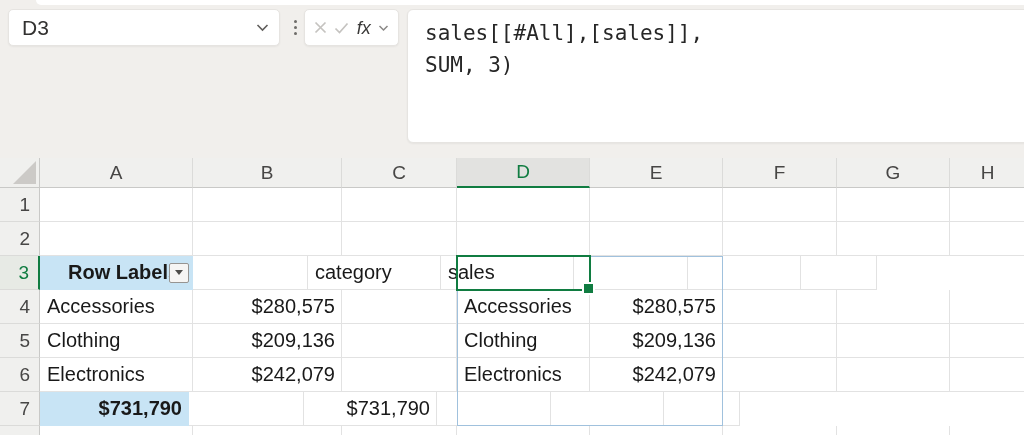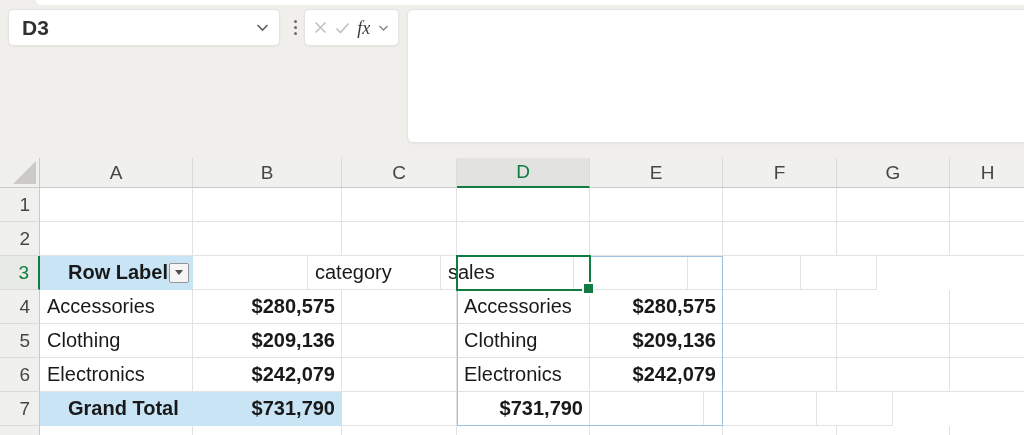--- a/index.html
+++ b/index.html
@@ -13,33 +13,33 @@
     position:absolute; left:36px; right:0; top:0; height:5px;
     background:#ffffff; border-radius:0 0 0 8px;
   }
   .name-box {
     position:absolute; left:8px; top:9px; width:272px; height:37px;
     background:#fff; border:1px solid #e6e4e1; border-radius:5px;
     box-shadow:0 1px 2px rgba(0,0,0,.05);
     display:flex; align-items:center; padding:0 10px 0 13px;
     font-size:21px; color:#323130;
   }
-  .name-box .nb-value { flex:1;font-weight:bold; }
+  .name-box .nb-value { flex:1; }
   .kebab {
     position:absolute; left:289px; top:9px; width:12px; height:37px;
     display:flex; flex-direction:column; align-items:center; justify-content:center; gap:3px;
   }
   .kebab i { width:3px; height:3px; border-radius:50%; background:#6e6c69; }
   .fx-group {
     position:absolute; left:304px; top:9px; width:95px; height:37px;
     background:#fff; border:1px solid #e6e4e1; border-radius:5px;
     box-shadow:0 1px 2px rgba(0,0,0,.05);
     display:flex; align-items:center; justify-content:space-between; padding:0 9px;
   }
-  .fx-label { font-family:Liberation Serif, serif; font-style:italic; font-size:18px; color:#3a3938; line-height:1; }
+  .fx-label { font-family:Liberation Sans, sans-serif; font-style:italic; font-size:18px; color:#3a3938; line-height:1; }
   .formula-bar {
     position:absolute; left:407px; right:-8px; top:9px; height:134px;
     background:#fff; border:1px solid #e6e4e1; border-radius:6px;
     box-shadow:0 1px 2px rgba(0,0,0,.05);
     padding:7px 10px 0 17px;
     font-family:"DejaVu Sans Mono", monospace; font-size:21px; line-height:32px; color:#262626;
   }
   .formula-bar div { white-space:pre; }
   
   .grid {
@@ -65,21 +65,21 @@
     font-size:19px; color:#474645;
   }
   .rh.sel { background:#e7eae5; color:#107c41; border-right:2px solid #107c41; }
   .rh.stub { height:9px; border-bottom:none; }
   .cell {
     height:34px; border-right:1px solid #e2e2e2; border-bottom:1px solid #e2e2e2;
     display:flex; align-items:center; padding:0 6px 0 7px;
     font-size:20px; color:#191919; white-space:nowrap; overflow:hidden; position:relative;
   }
   .cell.stub { height:9px; border-bottom:none; }
-  .cell.num { justify-content:flex-end;font-weight:bold; }
+  .cell.num { justify-content:flex-end; }
   .cell.bold { font-weight:bold; }
   .cell.blue { background:#c8e4f5; border-right-color:#c8e4f5; border-bottom-color:#c8e4f5;padding-left:28px; }
   .filter-btn {
     position:absolute; right:3px; top:50%; transform:translateY(-50%);
     width:20px; height:20px; background:#f6f5f4; border:1px solid #969492; border-radius:2px;
     display:flex; align-items:center; justify-content:center;
   }
   .filter-btn .arr { width:0; height:0; border-left:4px solid transparent; border-right:4px solid transparent; border-top:5px solid #4e4d4b; }
   
   .spill-border {
@@ -131,20 +131,22 @@
     </span>
     <span class="fx-label">fx</span>
     <span>
       <svg width="11" height="8" viewBox="0 0 11 8">
           <polyline points="1.5,2 5.5,6 9.5,2" fill="none" stroke="#8a8886" stroke-width="1.5"></polyline>
         </svg>
     </span>
   </div>
 
   <div class="formula-bar">
+    <div>sales[[#All],[sales]],</div>
+    <div>SUM, 3)</div>
   </div>
 
   <div class="grid">
 
     <div class="grid-row">
       <div class="corner c-rh">
           <span class="tri"></span>
         </div>
       <div class="ch c-a">A</div>
       <div class="ch c-b">B</div>
@@ -227,21 +229,20 @@
       <div class="cell c-c"></div>
       <div class="cell c-d">Electronics</div>
       <div class="cell c-e num">$242,079</div>
       <div class="cell c-f"></div>
       <div class="cell c-g"></div>
       <div class="cell c-h"></div>
     </div>
 
     <div class="grid-row">
       <div class="rh c-rh">7</div>
-      <div class="cell c-a blue bold">Grand Total</div>
       <div class="cell c-b blue bold num">$731,790</div>
       <div class="cell c-c"></div>
       <div class="cell c-e num">$731,790</div>
       <div class="cell c-f"></div>
       <div class="cell c-g"></div>
       <div class="cell c-h"></div>
     </div>
 
     <div class="grid-row">
       <div class="rh c-rh stub"></div>

